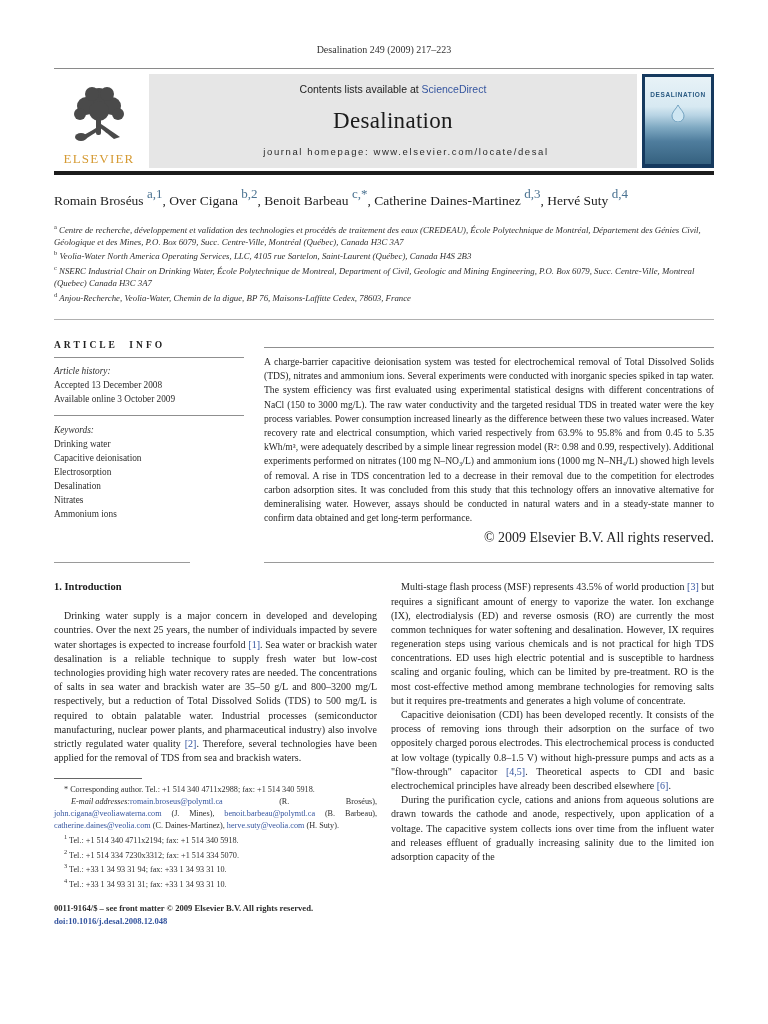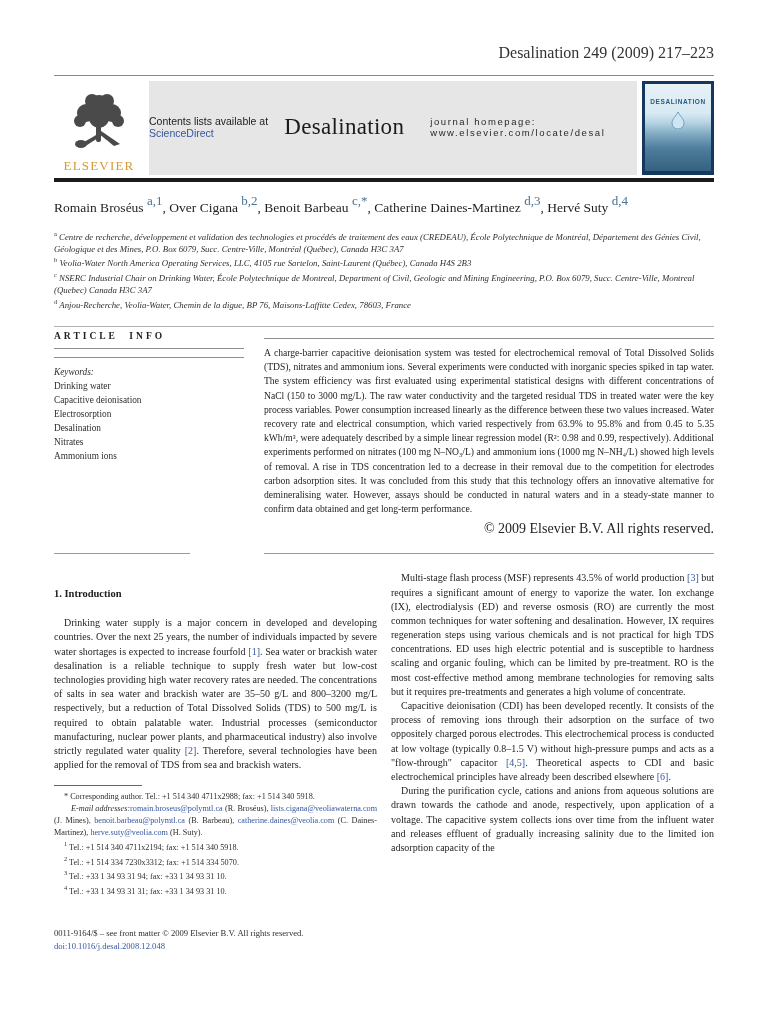--- a/index.html
+++ b/index.html
@@ -1,27 +1,27 @@
 <!DOCTYPE html>
 <html><head>
 <meta charset="utf-8">
 <style>
   html,body{margin:0;padding:0;background:#fff;}
   .page{width:768px;height:1024px;margin:0 auto;background:#fff;position:relative;
         font-family:"Liberation Serif",serif;color:#2b2b2b;overflow:hidden;}
   .content{padding:0 54px;}
 
   
-  .journal-ref{padding-top:44px;text-align:right;font-size:16px;color:#333;}
+  .journal-ref{padding-top:44px;text-align:center;font-size:10px;color:#333;}
   .top-rule{border-top:1px solid #8a8a8a;margin-top:13px;}
   .banner-row{display:flex;margin-top:5px;height:94px;}
   .logo-box{width:90px;display:flex;flex-direction:column;align-items:center;
             justify-content:flex-end;padding-bottom:1px;}
   .elsevier-word{font-size:13px;letter-spacing:1.2px;color:#d59a33;margin-top:1px;}
-  .banner-gray{flex:1;background:#e6e6e6;margin:0 5px;display:flex;flex-direction:row;
+  .banner-gray{flex:1;background:#e6e6e6;margin:0 5px;display:flex;flex-direction:column;
                align-items:center;justify-content:space-between;padding:9px 0 11px;}
   .contents-line{font-family:"Liberation Sans",sans-serif;font-size:10.5px;color:#222;}
   .contents-line .sd{color:#35559f;}
   .banner-journal{font-size:23px;color:#1b1b1b;letter-spacing:.3px;}
   .homepage-line{font-family:"Liberation Sans",sans-serif;font-size:9.5px;letter-spacing:1.6px;color:#2a2a2a;margin-left:26px;}
   .cover-box{width:66px;background:#15395e;padding:3px 3px 4px;display:flex;}
   .cover-inner{flex:1;background:linear-gradient(180deg,#e8f2f7 0%,#d7e9f2 34%,#b8d4e4 44%,#7fa9c2 58%,#4f7d9d 74%,#35617f 100%);
                display:flex;flex-direction:column;align-items:center;position:relative;}
   .cover-title{font-family:"Liberation Sans",sans-serif;font-size:6.5px;letter-spacing:.6px;
                color:#2a5a82;margin-top:14px;font-weight:bold;}
@@ -31,53 +31,53 @@
   
   .article-title{margin-top:29px;font-size:20.5px;line-height:1.3;color:#1c1c22;font-weight:normal;}
   .authors{margin-top:12px;font-size:13.5px;color:#1e1e1e;}
   .authors sup{font-size:13px;color:#4a7291;position:relative;top:-1px;}
   .affiliations{margin-top:13px;font-size:8.8px;font-style:italic;line-height:1.42;color:#2f2f2f;}
   .affiliations sup{font-size:6.5px;font-style:normal;}
   .aff-row{margin:0;}
 
   
   .section-rule{border-top:1px solid #b0b0b0;margin-top:15px;}
-  .info-abstract{display:flex;margin-top:4px;}
+  .info-abstract{display:flex;margin-top:20px;}
   .info-col{width:198px;flex:none;}
   .abs-col{flex:1;margin-left:12px;}
   .col-heading{font-size:9.5px;font-weight:bold;letter-spacing:3px;word-spacing:6px;color:#1f1f1f;}
   .heading-rule{border-top:1px solid #8f8f8f;margin:7px 0 7px;width:96%;}
   .info-text{font-size:9.3px;line-height:1.5;color:#2d2d2d;}
   .info-label{font-style:italic;}
   .mid-rule{border-top:1px solid #8f8f8f;margin:8px 0 8px;width:96%;}
   .abstract-text{font-size:9.6px;line-height:1.48;text-align:justify;color:#242424;}
   .copyright{font-size:14px;text-align:right;margin-top:5px;color:#242424;}
 
   .closing-rules{display:flex;margin-top:16px;align-items:flex-start;}
   .rule-left{width:136px;border-top:1px solid #9a9a9a;}
   .rule-gap{width:74px;}
   .rule-right{flex:1;border-top:1px solid #9a9a9a;}
 
   
   .body-cols{display:flex;gap:14px;margin-top:17px;}
   .bcol{flex:1;font-size:10px;line-height:1.42;text-align:justify;color:#242424;}
-  .intro-heading{font-size:10.5px;font-weight:bold;margin:16px 0 14px;text-align:left;color:#1c1c1c;}
+  .intro-heading{font-size:10.5px;font-weight:bold;margin:0 0 14px;text-align:left;color:#1c1c1c;}
   .bcol p{margin:0;text-indent:10px;}
   .ref{color:#35559f;}
 
   
   .fn-rule{width:88px;border-top:1px solid #666;margin:13px 0 5px;}
   .footnotes{font-size:8.2px;line-height:1.45;text-align:justify;color:#2d2d2d;}
   .fn-line{text-indent:7px;margin:0;}
   .fn-emails{margin:0;}
   .fn-emails .lbl{font-style:italic;text-indent:7px;display:inline-block;}
   .email{color:#35559f;}
   .fn-tel{margin:0;text-indent:5px;}
   .fn-tel sup{font-size:6.3px;}
-  .footer{margin-top:30px;font-size:8.6px;line-height:1.45;color:#2d2d2d;}
+  .footer{margin-top:12px;font-size:8.6px;line-height:1.45;color:#2d2d2d;font-weight:bold;}
   .doi{color:#35559f;}
 </style>
 </head>
 <body>
 
 <div class="page">
   <div class="content">
 
     <div class="journal-ref">Desalination 249 (2009) 217–223</div>
     <div class="top-rule"></div>
@@ -133,20 +133,25 @@
       <p class="aff-row"><sup>c</sup> <span>NSERC Industrial Chair on Drinking Water, École Polytechnique de Montreal, Department of Civil, Geologic and Mining Engineering, P.O. Box 6079, Succ. Centre-Ville, Montreal (Quebec) Canada H3C 3A7</span></p>
       <p class="aff-row"><sup>d</sup> <span>Anjou-Recherche, Veolia-Water, Chemin de la digue, BP 76, Maisons-Laffitte Cedex, 78603, France</span></p>
     </div>
 
     <div class="section-rule"></div>
 
     <div class="info-abstract">
       <div class="info-col">
         <div class="col-heading">ARTICLE INFO</div>
         <div class="heading-rule"></div>
+        <div class="info-text">
+          <div class="info-label">Article history:</div>
+          <div>Accepted 13 December 2008</div>
+          <div>Available online 3 October 2009</div>
+        </div>
         <div class="mid-rule"></div>
         <div class="info-text">
           <div class="info-label">Keywords:</div>
           <div>Drinking water</div>
           <div>Capacitive deionisation</div>
           <div>Electrosorption</div>
           <div>Desalination</div>
           <div>Nitrates</div>
           <div>Ammonium ions</div>
         </div>
@@ -167,21 +172,21 @@
     <div class="body-cols">
 
       <div class="bcol">
         <h2 class="intro-heading">1. Introduction</h2>
         <p><span>Drinking water supply is a major concern in developed and developing countries. Over the next 25 years, the number of individuals impacted by severe water shortages is expected to increase fourfold </span><span class="ref">[1]</span><span>. Sea water or brackish water desalination is a reliable technique to supply fresh water but low-cost technologies providing high water recovery rates are needed. The concentrations of salts in sea water and brackish water are 35–50 g/L and 800–3200 mg/L respectively, but a reduction of Total Dissolved Solids (TDS) to 500 mg/L is required to obtain palatable water. Industrial processes (semiconductor manufacturing, nuclear power plants, and pharmaceutical industry) also involve strictly regulated water quality </span><span class="ref">[2]</span><span>. Therefore, several technologies have been applied for the removal of TDS from sea and brackish waters.</span></p>
 
         <div class="fn-rule"></div>
         <div class="footnotes">
           <p class="fn-line"><span>*</span><span> Corresponding author. Tel.: +1 514 340 4711x2988; fax: +1 514 340 5918.</span></p>
           <p class="fn-emails"><span class="lbl">E-mail addresses: </span><span class="email">romain.broseus@polymtl.ca</span><span> (R. Broséus),</span>
-            <span class="email">lists.cigana@veoliawaterna.com</span><span> (J. Mines), </span><span class="email">benoit.barbeau@polymtl.ca</span><span> (B. Barbeau),</span>
+            <span class="email">john.cigana@veoliawaterna.com</span><span> (J. Mines), </span><span class="email">benoit.barbeau@polymtl.ca</span><span> (B. Barbeau),</span>
             <span class="email">catherine.daines@veolia.com</span><span> (C. Daines-Martinez), </span><span class="email">herve.suty@veolia.com</span><span> (H. Suty).</span></p>
           <p class="fn-tel"><sup>1</sup><span> Tel.: +1 514 340 4711x2194; fax: +1 514 340 5918.</span></p>
           <p class="fn-tel"><sup>2</sup><span> Tel.: +1 514 334 7230x3312; fax: +1 514 334 5070.</span></p>
           <p class="fn-tel"><sup>3</sup><span> Tel.: +33 1 34 93 31 94; fax: +33 1 34 93 31 10.</span></p>
           <p class="fn-tel"><sup>4</sup><span> Tel.: +33 1 34 93 31 31; fax: +33 1 34 93 31 10.</span></p>
         </div>
 
         <div class="footer">
           <div>0011-9164/$ – see front matter © 2009 Elsevier B.V. All rights reserved.</div>
           <div class="doi">doi:10.1016/j.desal.2008.12.048</div>

